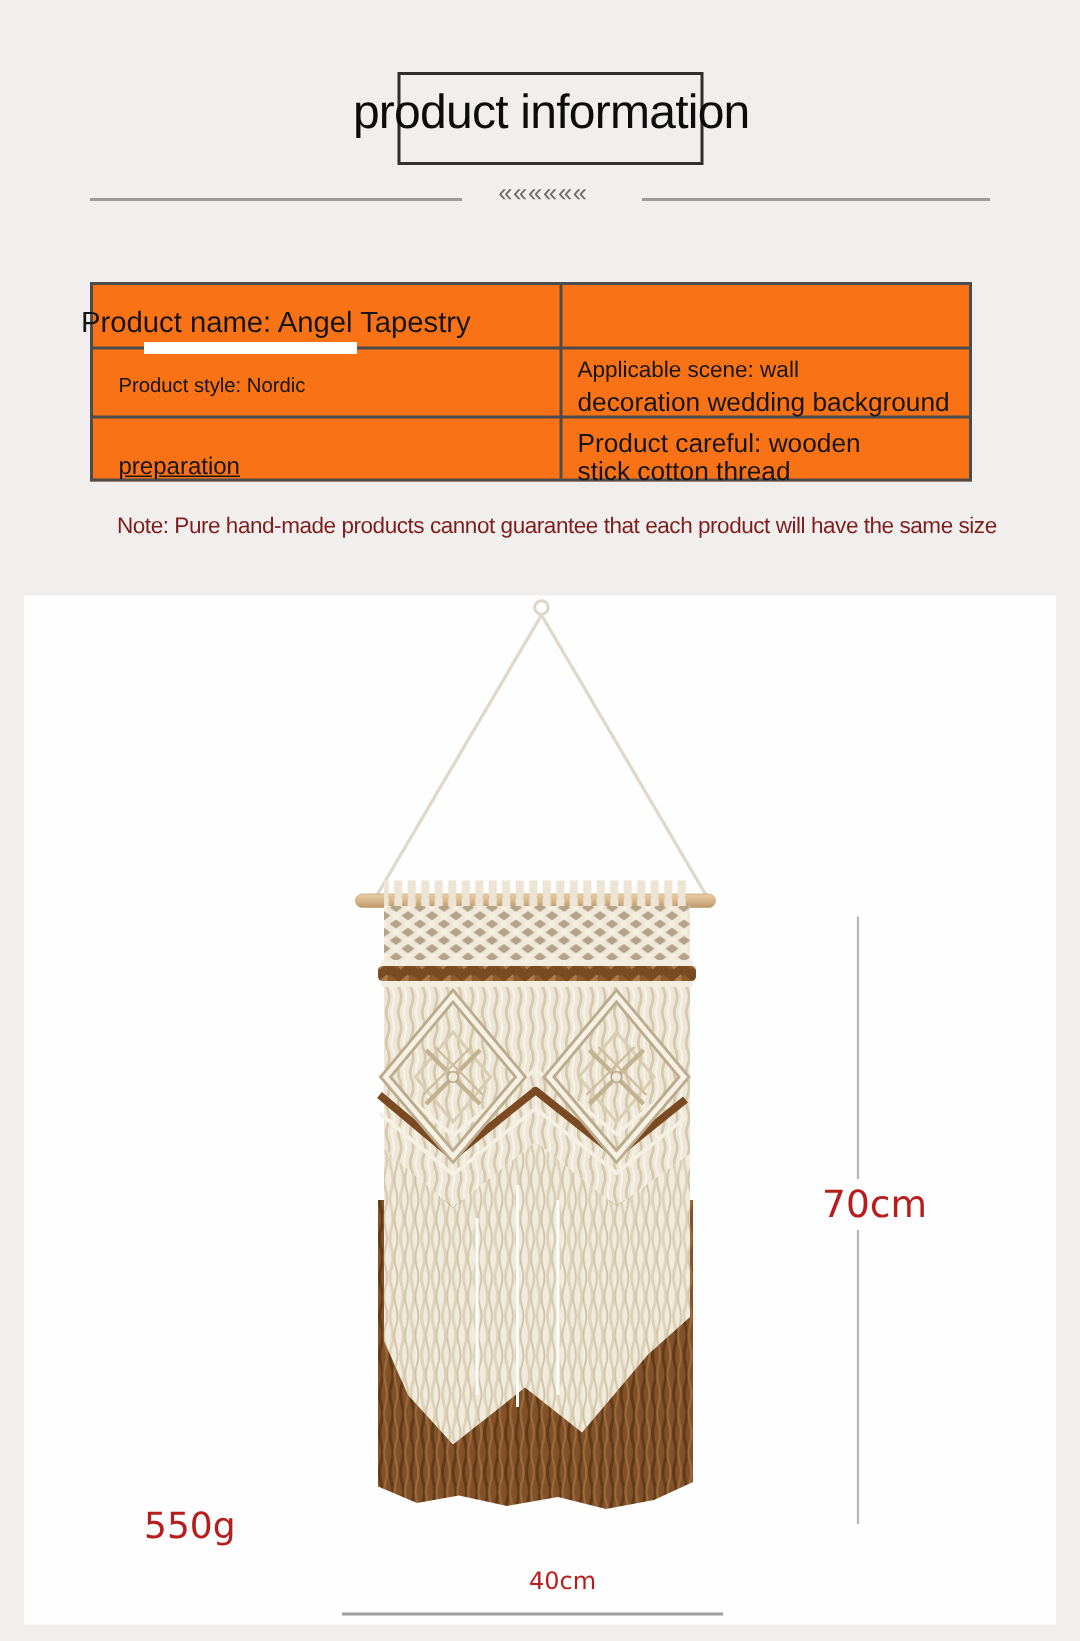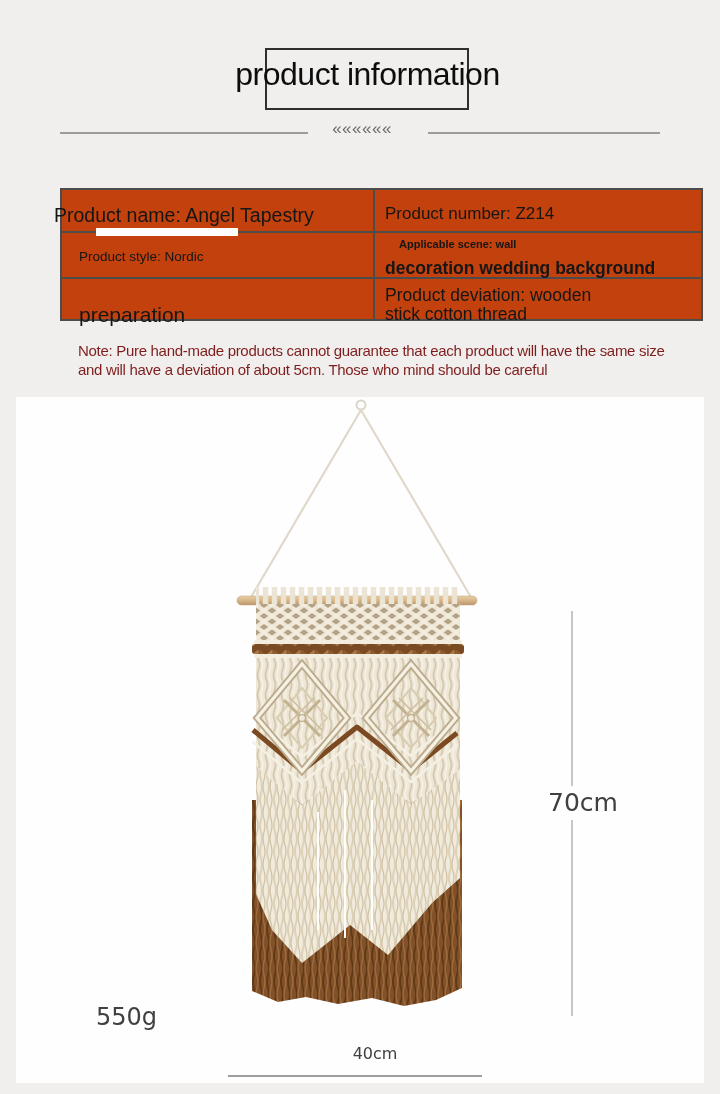--- a/index.html
+++ b/index.html
@@ -12,44 +12,44 @@
   
   .title-box{left:265px;top:48px;width:200px;height:58px;border:2px solid #2f2f2f;}
   .page-title{left:0;right:0;top:56px;text-align:center;font-size:32px;letter-spacing:-.5px;color:#0d0d0d;white-space:nowrap;}
   
   .div-line{top:132px;height:2px;background:#9c9c9c;}
   .div-left{left:60px;width:248px;}
   .div-right{left:428px;width:232px;}
   .chevrons{left:312px;top:119px;width:100px;text-align:center;font-size:17px;letter-spacing:.5px;color:#6b6b6b;}
   .color-label{left:298px;top:143px;width:128px;text-align:center;font-family:"DejaVu Sans Mono",monospace;font-size:19px;letter-spacing:5px;text-indent:5px;color:#6e6e6e;margin-top:44px;}
   
-  .spec-table{left:60px;top:188px;width:643px;height:133px;border:2px solid #4c4c4c;background:#c2410c;box-sizing:border-box;}
+  .spec-table{left:60px;top:188px;width:588px;height:133px;border:2px solid #4c4c4c;background:#f97316;box-sizing:border-box;}
   .spec-table .hline{position:absolute;left:0;right:0;height:2px;background:#4c4c4c;}
   .spec-table .h1{top:41px;}
   .spec-table .h2{top:87px;}
   .spec-table .vline{position:absolute;left:311px;top:0;bottom:0;width:2px;background:#4c4c4c;}
   .spec-table .erase{position:absolute;left:34px;top:38px;width:142px;height:8px;background:#fdfdfc;}
   .cell{position:absolute;white-space:nowrap;color:#161616;}
   .c-r1l{left:-8px;top:14px;font-size:19.5px;}
   .c-r1r{left:323px;top:14px;font-size:17px;}
   .c-r2l{left:17px;top:59px;font-size:13.5px;}
-  .c-r2r1{left:337px;top:48px;font-size:11px;font-weight:bold;}
-  .c-r2r2{left:323px;top:68px;font-size:17.5px;font-weight:bold;}
+  .c-r2r1{left:323px;top:48px;font-size:15px;}
+  .c-r2r2{left:323px;top:68px;font-size:17.5px;}
   .c-r3l1{left:17px;top:95px;font-size:15.5px;}
-  .c-r3l2{left:17px;top:113px;font-size:21px;}
+  .c-r3l2{left:17px;top:113px;font-size:16px;text-decoration:underline;}
   .c-r3r1{left:323px;top:95px;font-size:17.5px;}
   .c-r3r2{left:323px;top:114px;font-size:17.5px;}
   
   .note{left:78px;top:341px;color:#7f1d1d;font-size:15px;letter-spacing:-.3px;line-height:19px;white-space:nowrap;}
   .note span{display:block;}
   
   .image-panel{left:16px;top:397px;width:688px;height:686px;background:#fefefe;}
   .tapestry-svg{left:0;top:0;width:720px;height:1094px;pointer-events:none;}
   
-  .dim{color:#404040;font-family:"DejaVu Sans",sans-serif;white-space:nowrap;}
+  .dim{color:#b91c1c;font-family:"DejaVu Sans",sans-serif;white-space:nowrap;}
   .dim-height{left:543px;top:788px;width:80px;text-align:center;font-size:25px;}
   .dim-weight{left:96px;top:1003px;font-size:24px;}
   .dim-width{left:327px;top:1044px;width:96px;text-align:center;font-size:16px;}
 </style>
 </head>
 <body>
 
 <div class="page">
 
   <div class="abs title-box"></div>
@@ -59,32 +59,30 @@
   <div class="abs div-line div-right"></div>
   <div class="abs chevrons">««««««</div>
   <div class="abs color-label">COLOR</div>
 
   <div class="abs spec-table">
     <div class="hline h1"></div>
     <div class="hline h2"></div>
     <div class="vline"></div>
     <div class="erase"></div>
     <span class="cell c-r1l">Product name: Angel Tapestry</span>
-    <span class="cell c-r1r">Product number: Z214</span>
     <span class="cell c-r2l">Product style: Nordic</span>
     <span class="cell c-r2r1">Applicable scene: wall</span>
     <span class="cell c-r2r2">decoration wedding background</span>
     <span class="cell c-r3l2">preparation</span>
-    <span class="cell c-r3r1">Product deviation: wooden</span>
+    <span class="cell c-r3r1">Product careful: wooden</span>
     <span class="cell c-r3r2">stick cotton thread</span>
   </div>
 
   <div class="abs note">
     <span>Note: Pure hand-made products cannot guarantee that each product will have the same size</span>
-    <span>and will have a deviation of about 5cm. Those who mind should be careful</span>
   </div>
 
   <div class="abs image-panel"></div>
 
   <svg class="abs tapestry-svg" viewBox="0 0 720 1094">
     <defs>
       <linearGradient id="rodGrad" x1="0" y1="0" x2="0" y2="1">
         <stop offset="0" stop-color="#e8cfa8"></stop>
           <stop offset="0.5" stop-color="#d6b588"></stop>
           <stop offset="1" stop-color="#bd976a"></stop>

